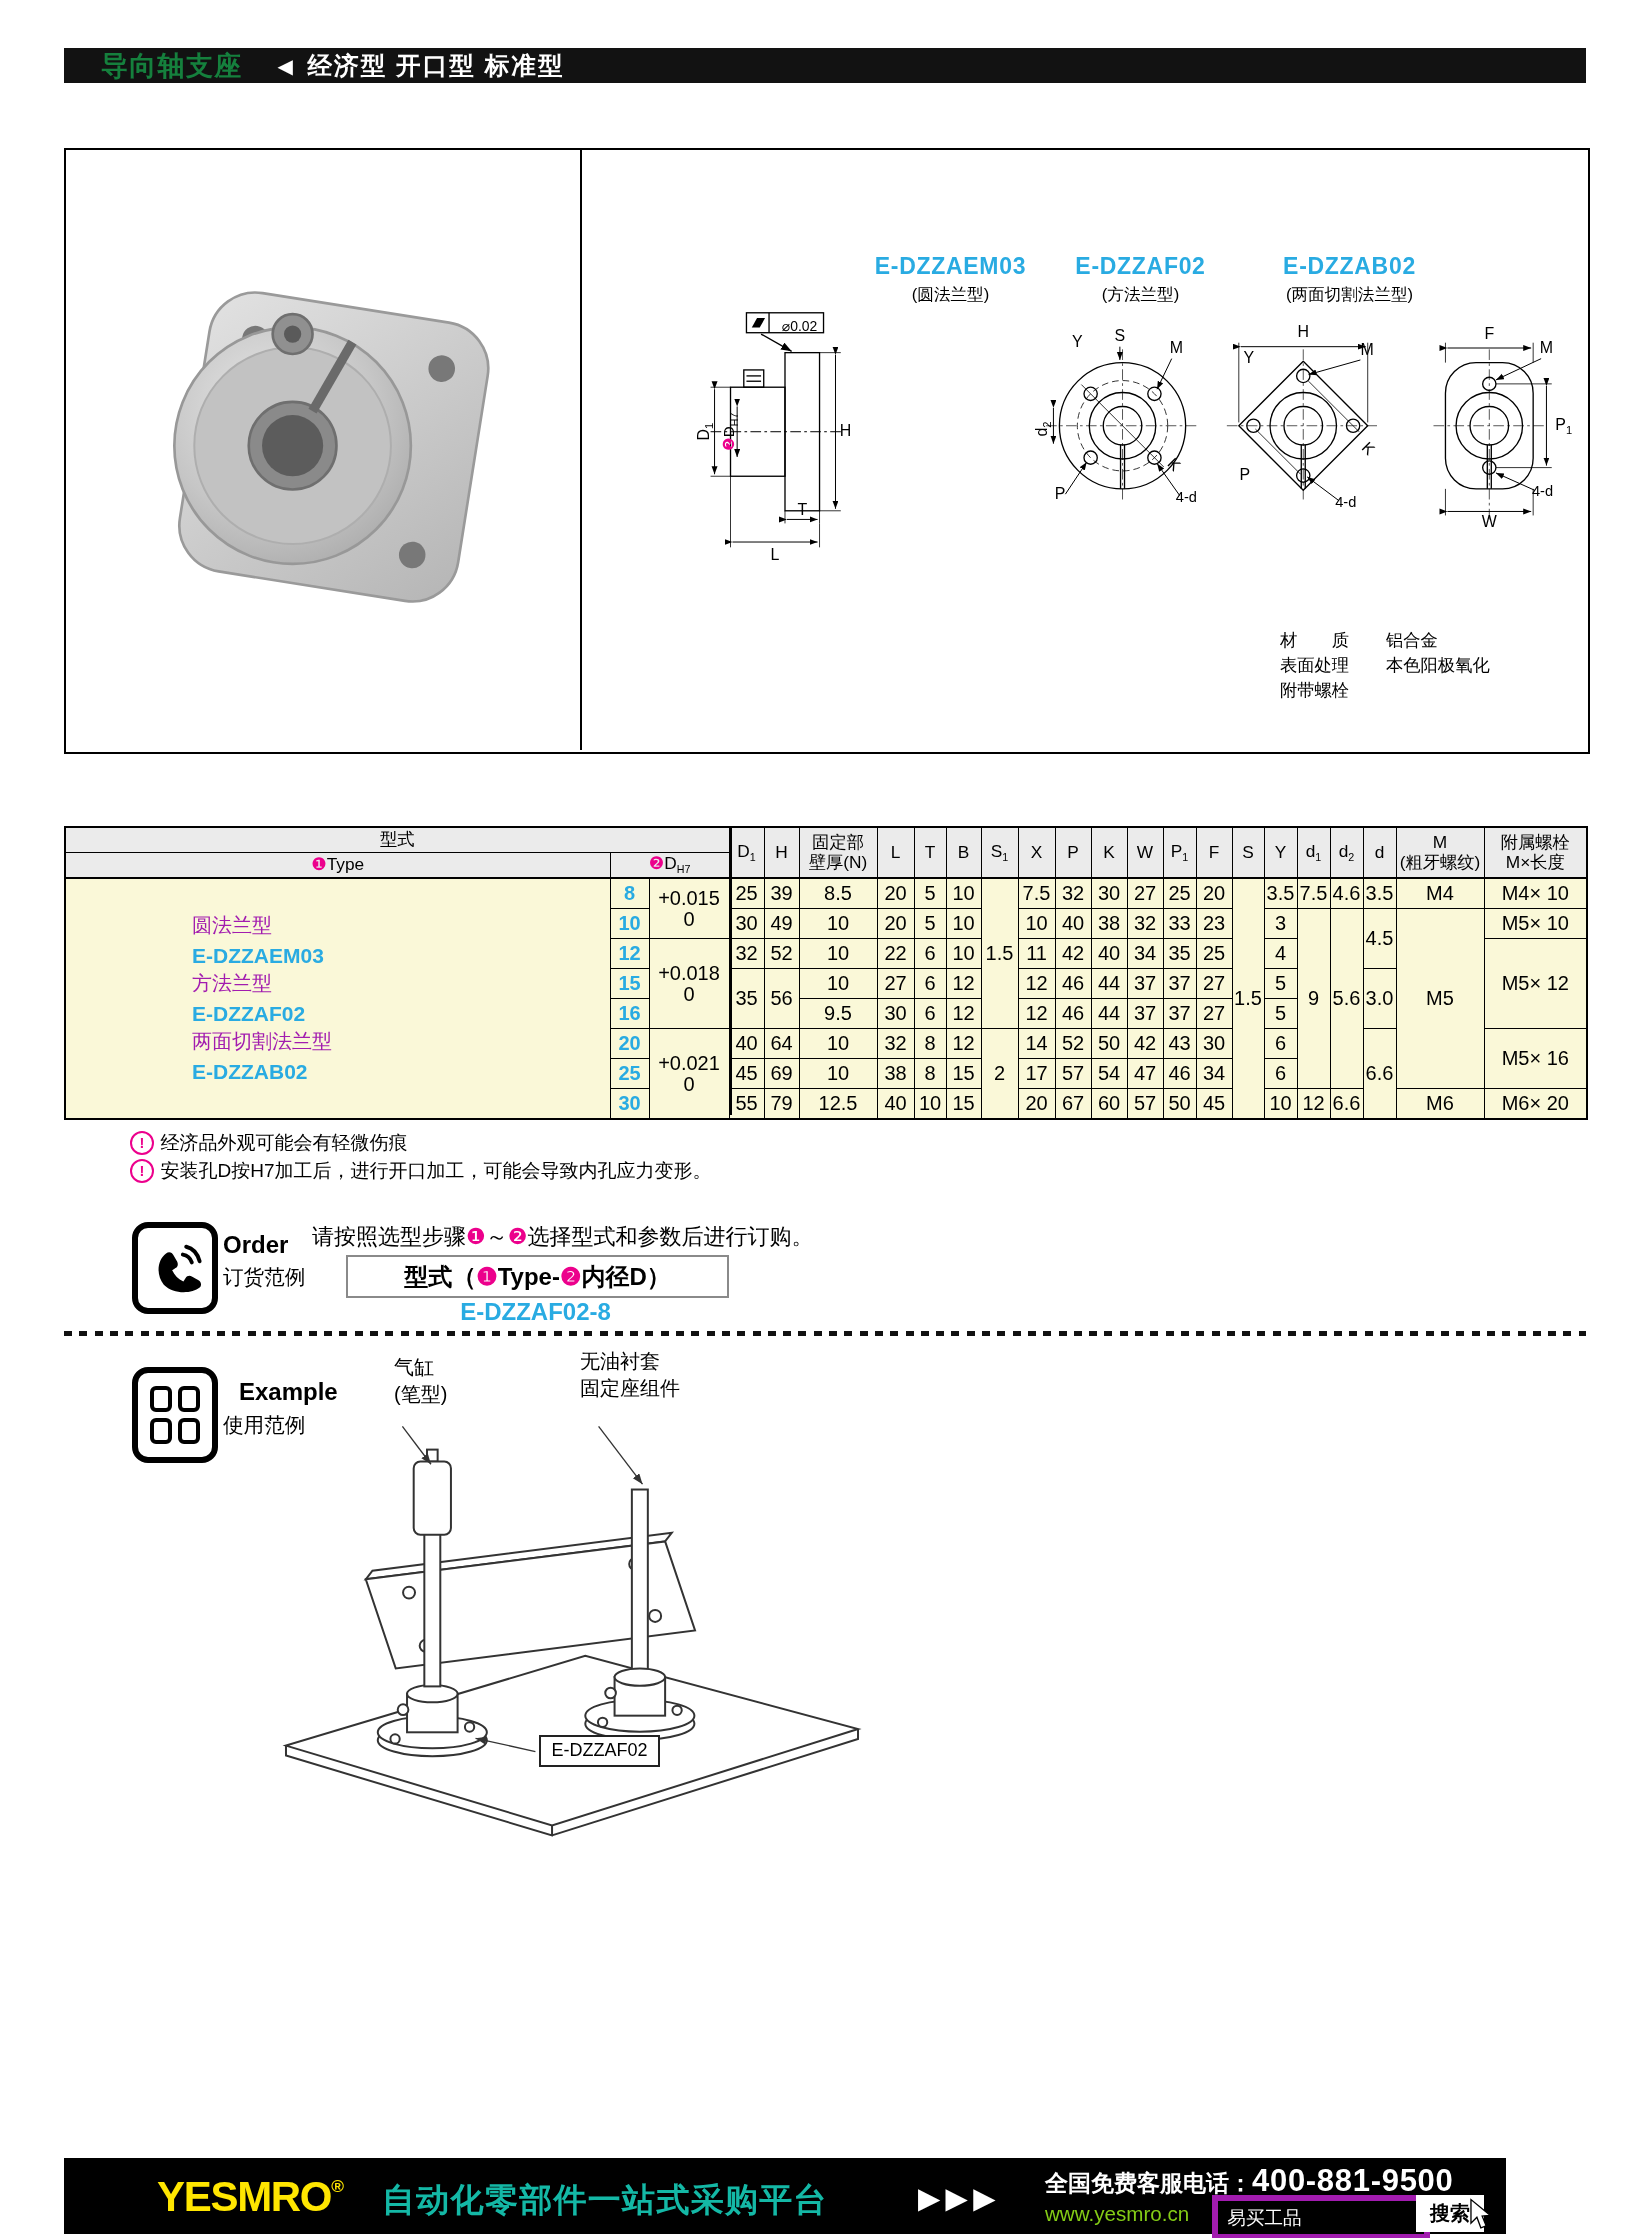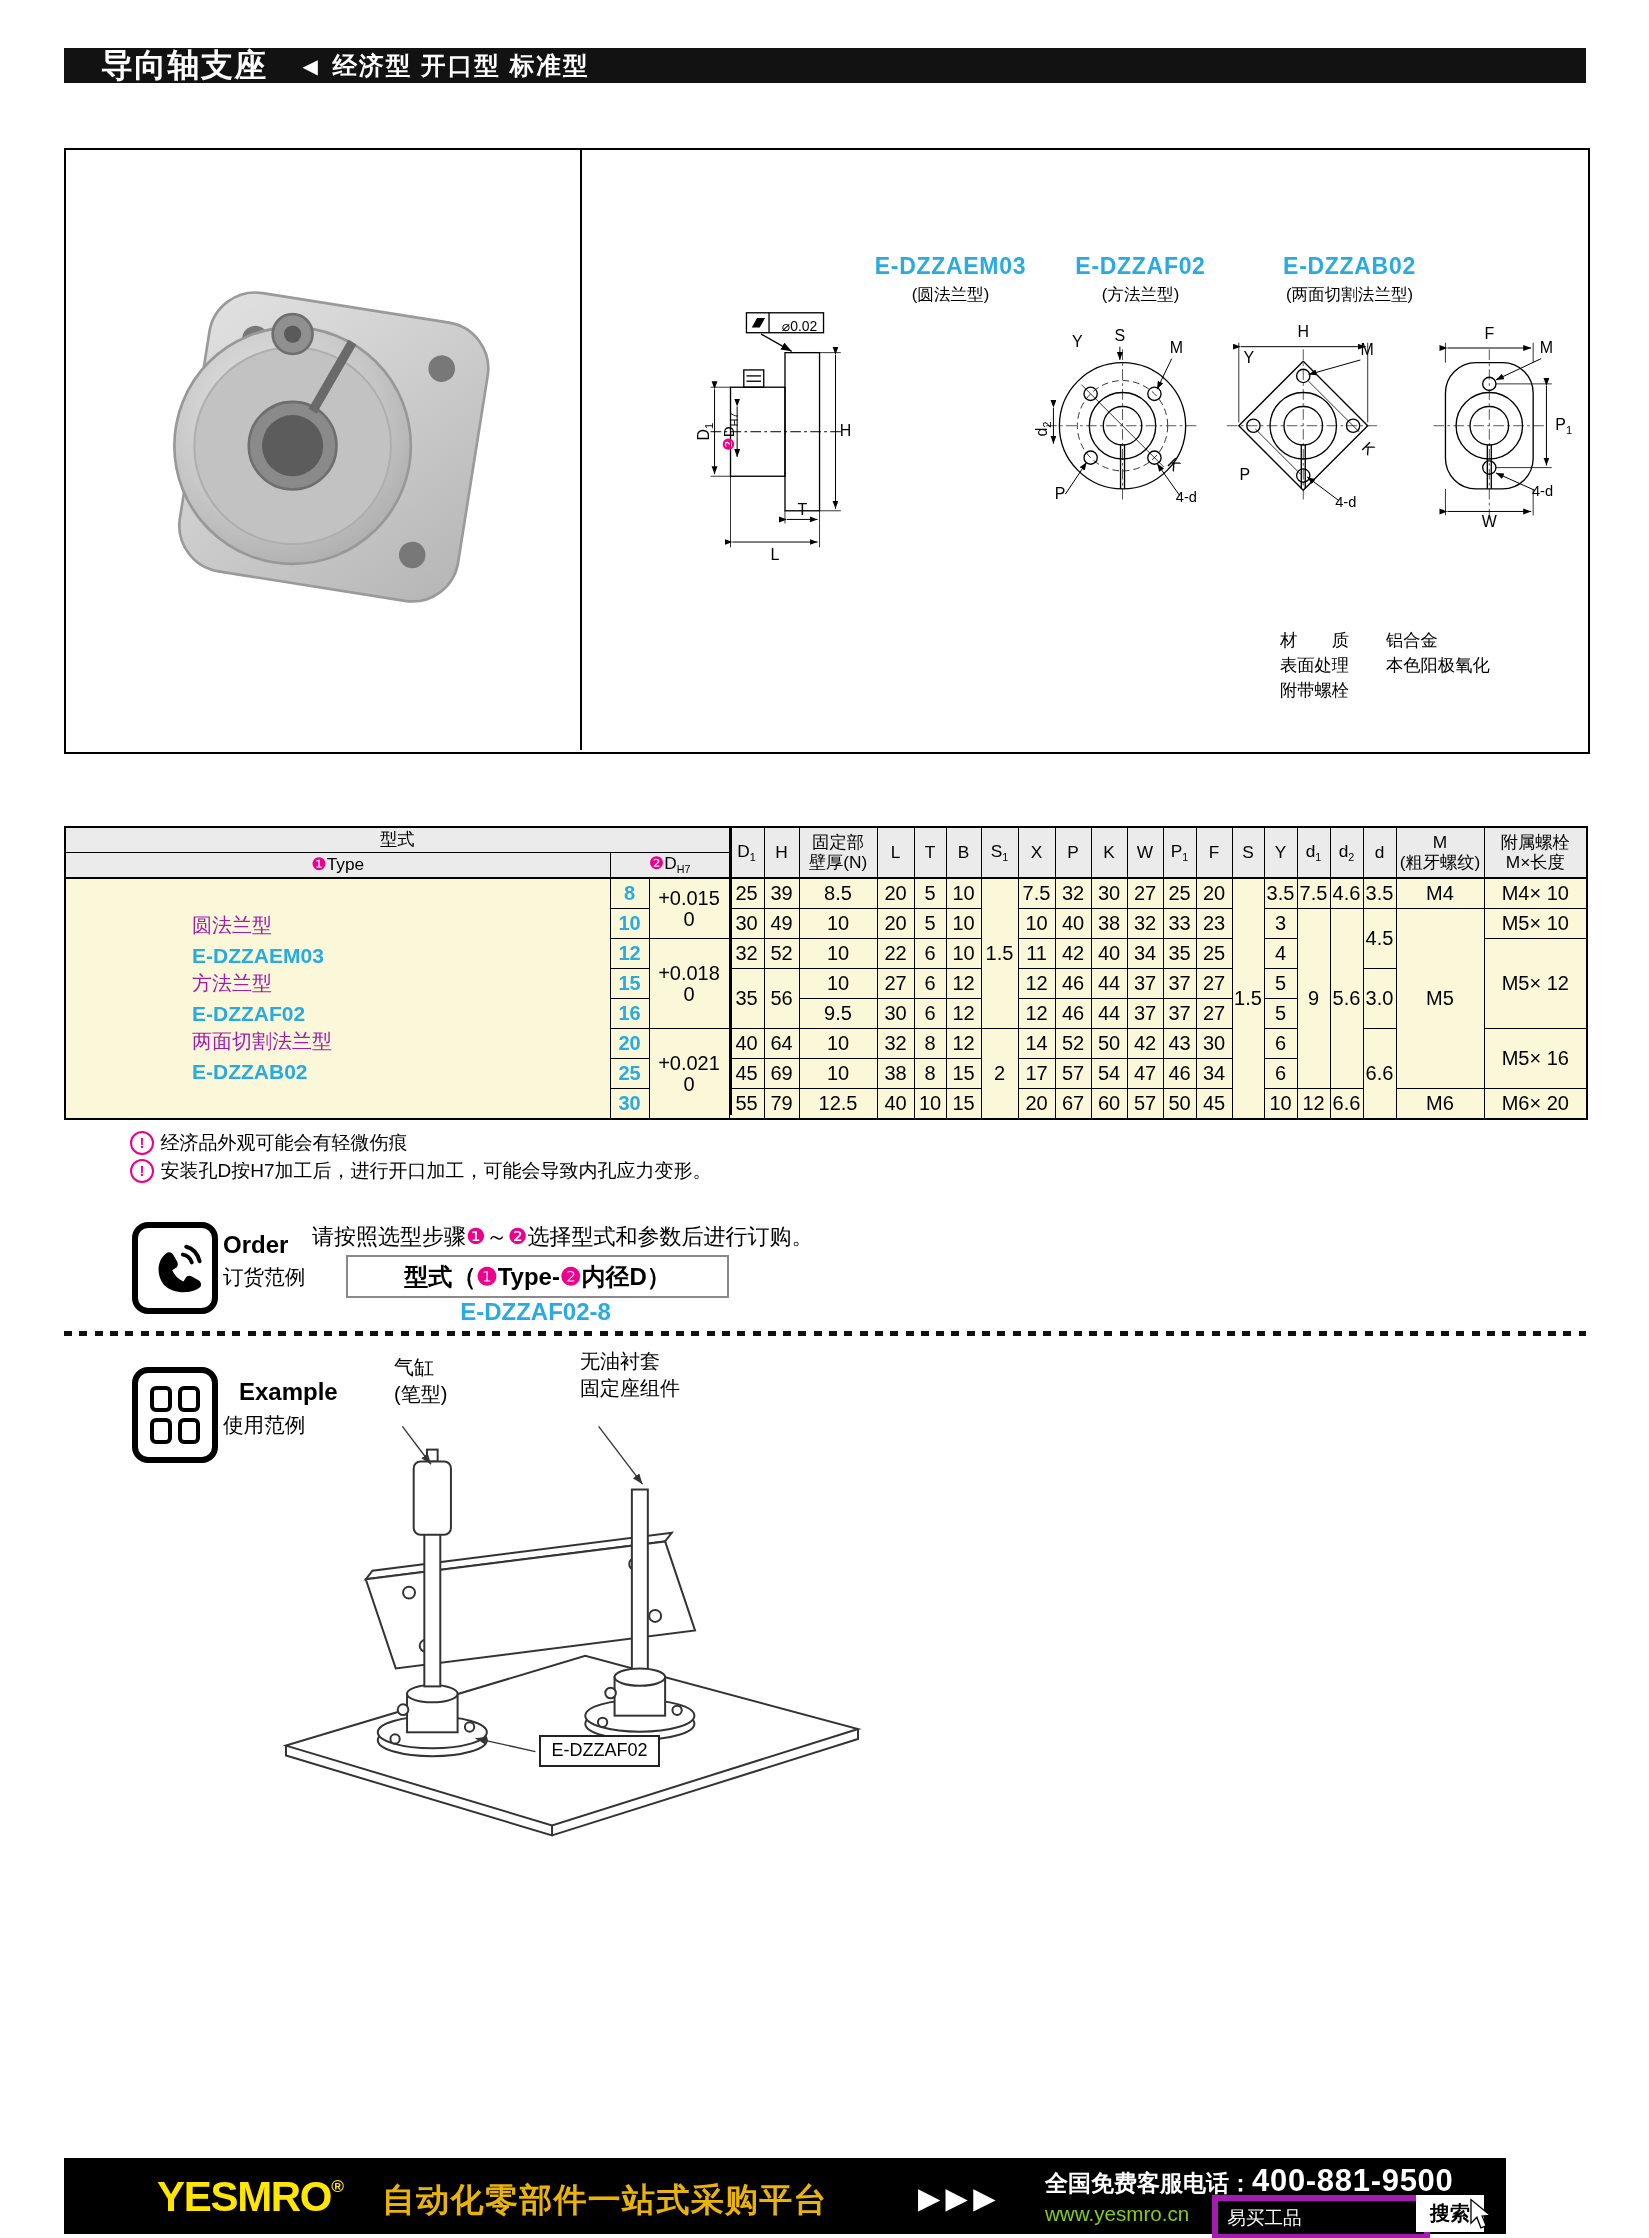--- a/index.html
+++ b/index.html
@@ -3,21 +3,21 @@
 <meta charset="utf-8">
 <style>
   html,body{margin:0;padding:0;}
   body{width:1650px;height:2239px;position:relative;background:#fff;
        font-family:"Liberation Sans",sans-serif;color:#000;overflow:hidden;}
   .abs{position:absolute;}
 
   
   .hdr-bar{left:64px;top:48px;width:1522px;height:35px;background:#121212;
            display:flex;align-items:center;}
-  .hdr-title{color:#ffffff;font-size:32px;font-weight:bold;margin-left:37px;letter-spacing:1.3px;}
+  .hdr-title{color:#15803d;font-size:27px;font-weight:bold;margin-left:37px;letter-spacing:1.3px;}
   .hdr-arrow{color:#fff;font-size:20px;margin-left:35px;}
   .hdr-sub{color:#fff;font-size:24.6px;font-weight:bold;margin-left:14.6px;letter-spacing:2px;}
 
   
   .prod-box{left:64px;top:148px;width:1522px;height:602px;border:2px solid #000;background:#fff;}
   .prod-divider{left:580px;top:148px;width:2px;height:602px;background:#000;}
   .variant{width:199px;text-align:center;}
   .variant .code{color:#29ABE2;font-size:23px;font-weight:bold;letter-spacing:0.7px;}
   .variant .vname{color:#000;font-size:16.6px;margin-top:4px;}
   .material{font-size:17.3px;line-height:25px;}
@@ -66,21 +66,21 @@
            display:grid;grid-template-columns:22.6px 22.6px;grid-template-rows:26.6px 26.6px;gap:5.3px;
            align-content:center;justify-content:center;}
   .ex-icon div{border:4.7px solid #000;border-radius:6px;}
   .ex-label{font-size:20px;line-height:26.6px;}
   .part-label{border:2px solid #222;background:#fff;font-size:18px;padding:3.3px 10.6px;}
 
   
   .footer{left:64px;top:2158px;width:1442px;height:76px;background:#000;}
   .ft-logo{left:93px;top:14.6px;color:#FFE600;font-size:42px;font-weight:900;letter-spacing:-1.3px;}
   .ft-reg{font-size:17.3px;vertical-align:18.6px;font-weight:bold;}
-  .ft-tag{left:318px;top:20px;color:#eab308;font-size:33px;font-weight:bold;letter-spacing:1.3px;}
+  .ft-tag{left:318px;top:20px;color:#14b8a6;font-size:33px;font-weight:bold;letter-spacing:1.3px;}
   .ft-arrows{left:854px;top:22.6px;color:#fff;font-size:29px;letter-spacing:5.3px;}
   .ft-phone{left:981px;top:5.3px;color:#fff;font-weight:bold;}
   .ft-phone .plabel{font-size:23px;}
   .ft-phone .pnum{font-size:31px;letter-spacing:0.7px;}
   .ft-www{left:981px;top:44px;color:#84cc16;font-size:20.6px;}
   .ft-search{left:1148px;top:37px;width:197px;height:33px;border:6px solid #a21caf;color:#fff;
              font-size:18.6px;display:flex;align-items:center;padding-left:9.3px;background:#000;}
   .ft-btn{left:1352px;top:37px;width:68px;height:37px;background:#fff;color:#000;font-size:20px;
           font-weight:bold;display:flex;align-items:center;justify-content:center;}
 

